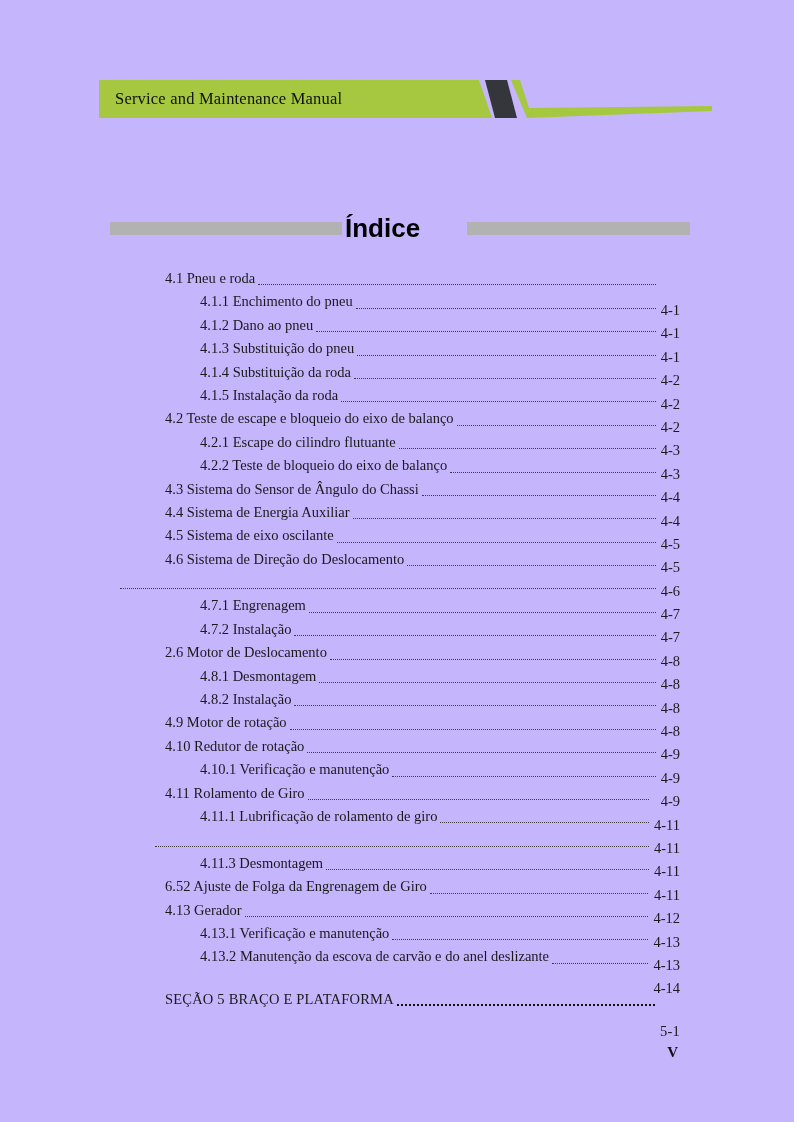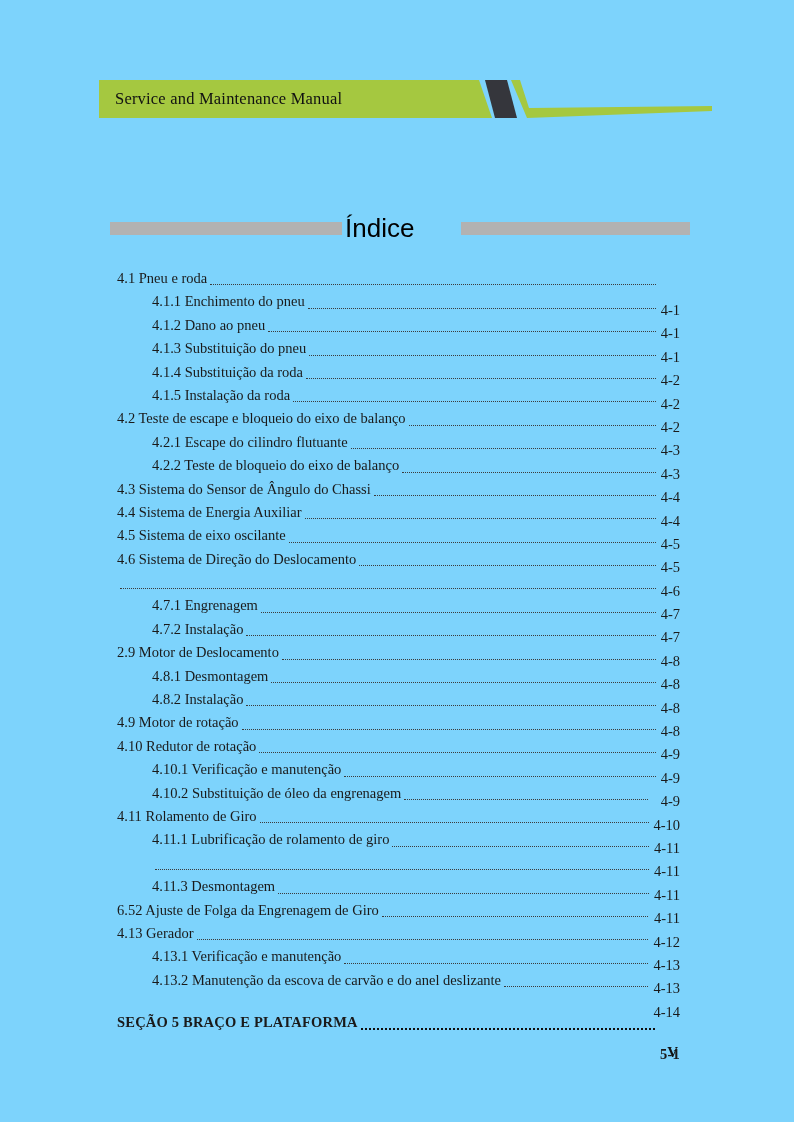--- a/index.html
+++ b/index.html
@@ -1,21 +1,21 @@
 <!DOCTYPE html>
 <html><head>
 <meta charset="utf-8">
 <style>
   * { margin:0; padding:0; box-sizing:border-box; }
   html,body { background:#e9e9e9; }
   .page {
     position:relative;
     width:794px; height:1122px;
     margin:0 auto;
-    background:#7dd3fc;
+    background:#c4b5fd;
     font-family:"Liberation Serif", serif;
     color:#1a1a1a;
     overflow:hidden;
   }
 
   
   .header-band {
     position:absolute; left:99px; top:80px;
     width:393px; height:38px;
     background:#a5c840;
@@ -43,46 +43,46 @@
   .title-row {
     position:absolute; left:110px; top:213px;
     width:580px; height:30px;
     display:flex; align-items:center;
   }
   .title-bar { height:13px; background:#b2b2b2; }
   .title-bar-left  { width:232px; }
   .title-bar-right { flex:1; }
   .toc-title {
     font-family:"Liberation Sans", sans-serif;
-    font-weight:400; font-size:26px;
+    font-weight:700; font-size:26px;
     color:#000;
     margin-left:3px; margin-right:47px;
     white-space:nowrap;
   }
 
   
   .toc-list {
     position:absolute; left:117px; top:267px;
     width:563px;
     font-size:14.5px;
   }
   .toc-row {
     display:flex;
     height:23.4px; line-height:23.4px;
   }
   .toc-row.lvl2 { padding-left:35px; }
-  .toc-label { white-space:nowrap; }
+  .toc-label { white-space:nowrap;margin-left:48px; }
   .toc-leader { flex:1; position:relative; margin:0 5px 0 3px; min-width:12px; }
   .toc-leader::after {
     content:""; position:absolute; left:0; right:0; bottom:5px;
     border-bottom:1.8px dotted #3c3c3c;
   }
   .toc-page { white-space:nowrap;margin-top:32px; }
   .toc-row.toc-section {
-    font-weight:700;
+    font-weight:400;
     margin-top:19px;
     letter-spacing:.2px;
     justify-content:space-between;
   }
   .toc-row.toc-section .toc-leader::after { border-bottom:2.2px dotted #101010; }
 
   
   .page-number {
     position:absolute; right:116px; top:1044px;
     font-weight:700; font-size:15px; color:#111;
@@ -200,21 +200,21 @@
     <span class="toc-page">4-7</span>
   </div>
 
   <div class="toc-row lvl2">
     <span class="toc-label">4.7.2 Instalação</span>
     <span class="toc-leader"></span>
     <span class="toc-page">4-8</span>
   </div>
 
   <div class="toc-row">
-    <span class="toc-label">2.9 Motor de Deslocamento</span>
+    <span class="toc-label">2.6 Motor de Deslocamento</span>
     <span class="toc-leader"></span>
     <span class="toc-page">4-8</span>
   </div>
 
   <div class="toc-row lvl2">
     <span class="toc-label">4.8.1 Desmontagem</span>
     <span class="toc-leader"></span>
     <span class="toc-page">4-8</span>
   </div>
 
@@ -235,25 +235,20 @@
     <span class="toc-leader"></span>
     <span class="toc-page">4-9</span>
   </div>
 
   <div class="toc-row lvl2">
     <span class="toc-label">4.10.1 Verificação e manutenção</span>
     <span class="toc-leader"></span>
     <span class="toc-page">4-9</span>
   </div>
 
-  <div class="toc-row lvl2">
-    <span class="toc-label">4.10.2 Substituição de óleo da engrenagem</span>
-    <span class="toc-leader"></span>
-    <span class="toc-page">4-10</span>
-  </div>
 
   <div class="toc-row">
     <span class="toc-label">4.11 Rolamento de Giro</span>
     <span class="toc-leader"></span>
     <span class="toc-page">4-11</span>
   </div>
 
   <div class="toc-row lvl2">
     <span class="toc-label">4.11.1 Lubrificação de rolamento de giro</span>
     <span class="toc-leader"></span>

